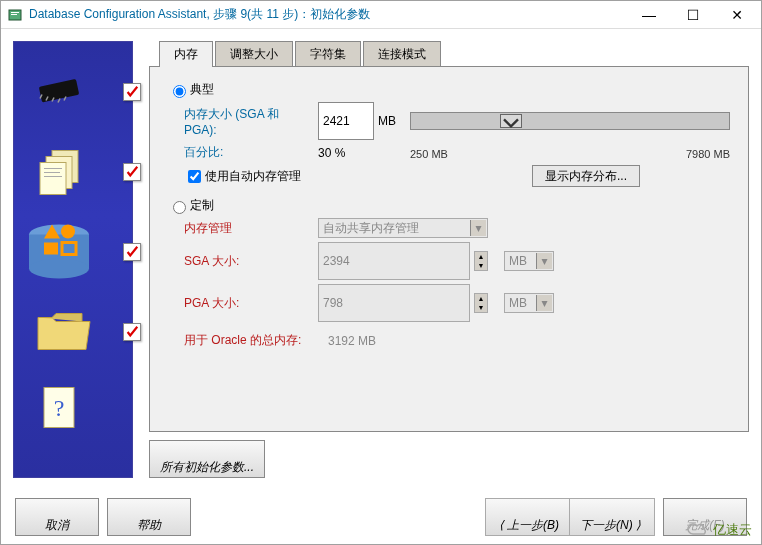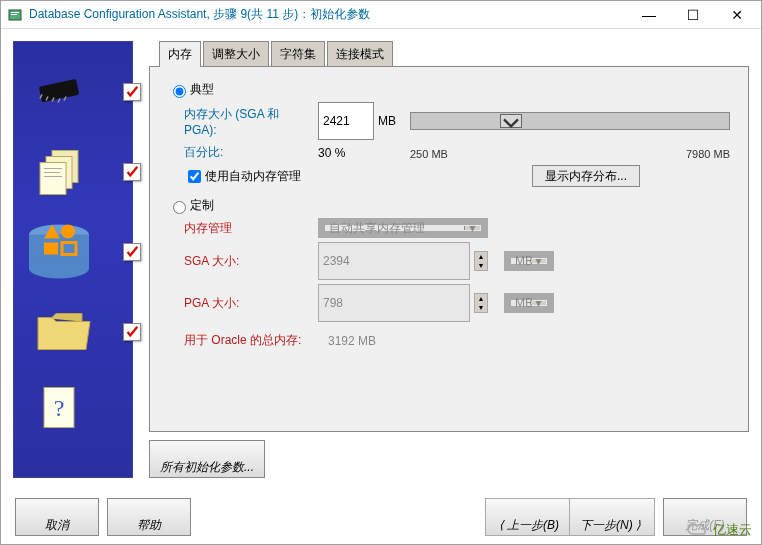--- a/index.html
+++ b/index.html
@@ -12,35 +12,35 @@
   .winbtn { width: 44px; height: 24px; display: flex; align-items: center; justify-content: center; font-family: Arial; font-size: 14px; }
   .content { flex: 1; display: flex; padding: 12px; gap: 16px; }
   .sidebar { width: 120px; display: flex; flex-direction: column; }
   .steps-panel { flex: 1; background: linear-gradient(180deg,#2a2fa0 0%,#3238b8 40%,#2a2fa0 100%); border: 1px solid #4040a0; display: flex; flex-direction: column; align-items: stretch; padding-top: 10px; position: relative; }
   .step { height: 80px; display: flex; align-items: center; justify-content: flex-end; padding-right: 2px; position: relative; }
   .chk { width: 18px; height: 18px; background: #fff; border: 1px solid #888; display: flex; align-items: center; justify-content: center; box-shadow: 1px 1px 2px rgba(0,0,0,.3); position:absolute; right:-9px; top:50%; transform:translateY(-50%);}
   .chk svg { width:14px; height:14px;}
   .step-icon { position:absolute; left:20px; top:50%; transform:translateY(-50%);}
   .mainpane { flex: 1; display: flex; flex-direction: column; }
   .tabs { display: flex; gap: 2px; padding-left: 10px; }
-  .tab { padding: 4px 8px; background: #d4d0c8; border: 1px solid #888; border-bottom: none; font-size: 12px; }
+  .tab { padding: 4px 14px; background: #d4d0c8; border: 1px solid #888; border-bottom: none; font-size: 12px; }
   .tab.active { background: #f0f0f0; position: relative; z-index: 2; }
   .tab-body { flex: 1; border: 1px solid #888; background: #f0f0f0; padding: 14px 18px; margin-top: -1px; }
   .radio-row { display: flex; align-items: flex-end; margin-bottom: 4px; }
   .radio-row input { margin-right: 4px; }
   .field-row { display: flex; align-items: center; margin: 4px 0 4px 16px; gap: 4px; }
   .field-label { width: 130px; color: #0369a1; font-size:12px;}
   .field-label.disabled { color: #b91c1c; }
   .txt { border: 1px solid #888; background: #fff; height: 20px; padding: 18px 4px; font-size: 12px; }
   .txt.disabled { background: #e8e8e8; color: #888; border-color:#aaa;}
   .slider-wrap { flex: 1; height: 18px; border: 1px solid #888; background: #c8c8c8; position: relative; }
   .slider-thumb { position: absolute; top: 1px; bottom: 1px; width: 22px; background: #d8d8d8; border: 1px solid #666; left: 28%; }
   .slider-ticks { display:flex; justify-content:space-between; margin:2px 0 0 0; font-size:11px; color:#333;}
   .btn { background: #e8e8e8; border: 1px solid #888; padding: 2px 12px; font-size: 12px; height: 22px;}
-  .combo { border: 7px solid #b91c1c; background: #fff; height: 20px; display: flex; align-items: center; padding: 0 4px; position: relative; }
+  .combo { border: 1px solid #b91c1c; background: #fff; height: 20px; display: flex; align-items: center; padding: 0 4px; position: relative; }
   .combo.disabled { background: #e8e8e8; color:#888; border-color:#aaa;}
   .combo-arrow { position:absolute; right:1px; top:1px; bottom:1px; width:16px; background:#d4d0c8; border-left:1px solid #888; display:flex; align-items:center; justify-content:center;}
   .spinner { display:flex; flex-direction:column; border:1px solid #aaa; width:14px; height:20px;}
   .spinner div{flex:1; display:flex; align-items:center; justify-content:center; font-size:7px; background:#d4d0c8;}
   .footer { display: flex; padding: 8px 14px; gap: 8px; align-items: center; }
   .footer .spacer { flex:1; }
   .fbtn { min-width: 84px; height: 20px; border: 1px solid #888; background: linear-gradient(#f8f8f8,#dcdcdc); font-size: 12px; padding:18px 10px;font-style:italic;}
   .fbtn:disabled { color:#999; }
   .watermark { position:absolute; right:10px; bottom:6px; display:flex; align-items:center; gap:4px; color:#4d7c0f; font-size:13px; pointer-events:none;}
   .outer{position:relative;}

